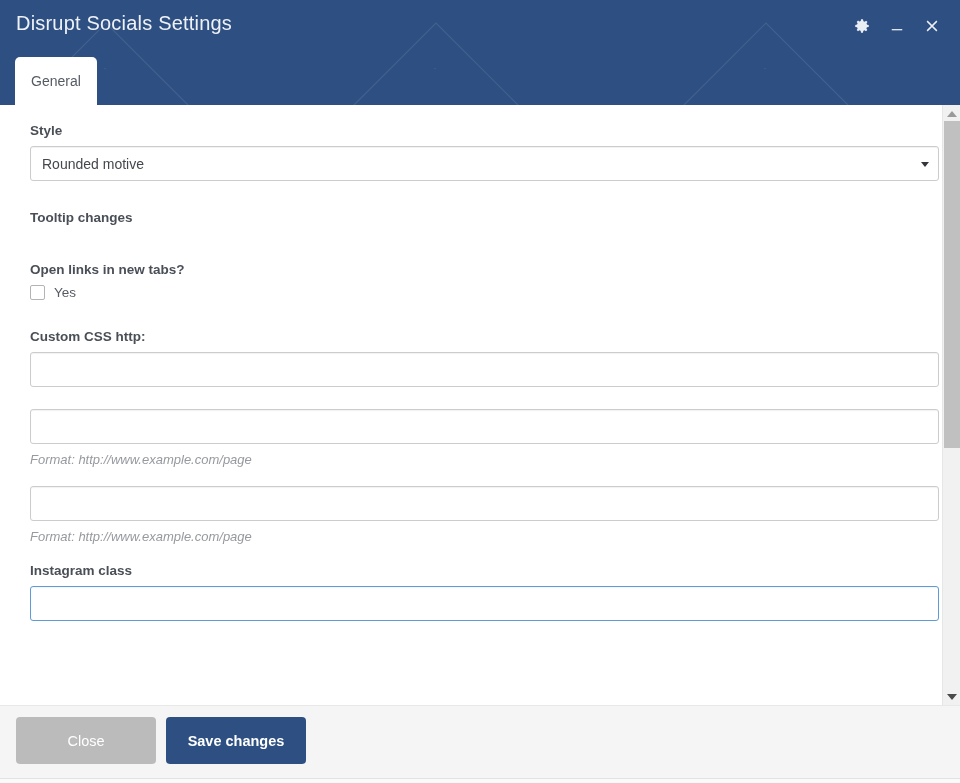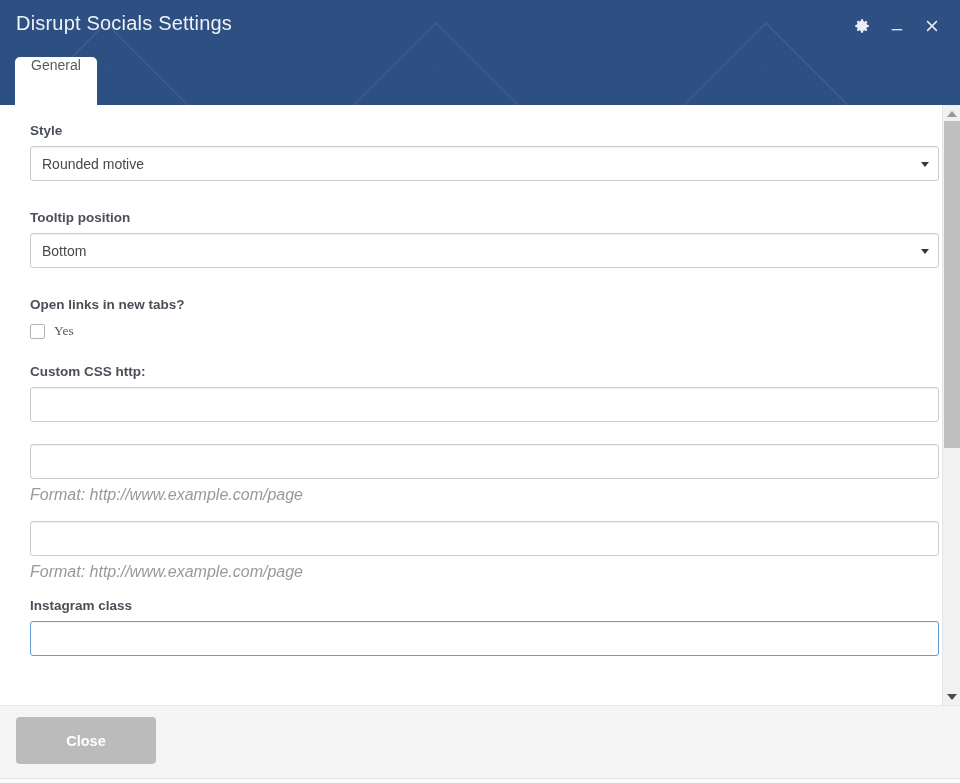--- a/index.html
+++ b/index.html
@@ -68,20 +68,21 @@
     width: 960px;
   }
   .tab {
     position: absolute;
     left: 15px; top: 0;
     height: 48px;
     min-width: 79px;
     background: #ffffff;
     border-radius: 5px 5px 0 0;
     display: flex;
+    align-items: center;
     justify-content: center;
     padding: 0 16px;
     font-size: 14px;
     color: #555b63;
     cursor: pointer;
     white-space: nowrap;
   }
 
   
   .body-area {
@@ -138,43 +139,41 @@
     border: 1px solid #5d9cd4;
     box-shadow: inset 0 1px 1px rgba(0,0,0,0.045);
   }
 
   .spacer-22 { height: 22px; }
   .spacer-29 { height: 29px; }
   .spacer-18 { height: 18px; }
 
   .checkrow {
     display: flex;
-    align-items: center;
     gap: 9px;
     height: 22px;
     margin-top: 2px;
     cursor: pointer;
     width: 60px;
-    font-family: Liberation Serif, serif;
   }
   .checkbox {
     width: 15px; height: 15px;
     border: 1px solid #b4b4b4;
     border-radius: 2px;
     background: #fff;
     flex: 0 0 auto;
   }
   .checklabel {
     font-size: 13.5px;
     color: #565b63;
     line-height: 16px;
   }
 
   .hint {
-    font-size: 16px;
+    font-size: 13px;
     font-style: italic;
     color: #96999e;
     margin: 8px 0 0 0;
     line-height: 16px;
   }
 
   
   .scrollbar {
     position: absolute;
     right: 0; top: 105px;
@@ -236,21 +235,21 @@
     font-size: 14.5px;
     font-weight: bold;
     color: #ffffff;
     cursor: pointer;
     display: flex;
     align-items: center;
     justify-content: center;
     font-family: "Liberation Sans", sans-serif;
     white-space: nowrap;
   }
-  .btn.close { width: 140px; background: #bbbbbb; font-weight: bold; }
+  .btn.close { width: 140px; background: #bbbbbb; font-weight: normal; }
   .btn.save  { width: 140px; background: #2d4f82; }
 
   .bottom-strip {
     position: absolute;
     left: 0; top: 778px;
     width: 960px; height: 5px;
     background: #fafafa;
     border-top: 1px solid #e2e2e2;
   }
 </style>
@@ -304,25 +303,21 @@
         <div class="flabel">Style</div>
         <div class="control select">
           <span>Rounded motive</span>
           <span class="caret"></span>
         </div>
       </div>
 
       <div class="spacer-29"></div>
 
       <div class="field">
-        <div class="flabel">Tooltip position</div>
-        <div class="control select">
-          <span>Bottom</span>
-          <span class="caret"></span>
-        </div>
+        <div class="flabel">Tooltip changes</div>
       </div>
 
       <div class="spacer-29"></div>
 
       <div class="field">
         <div class="flabel">Open links in new tabs?</div>
         <label class="checkrow">
           <span class="checkbox"></span>
           <span class="checklabel">Yes</span>
         </label>
@@ -373,18 +368,19 @@
     </div>
     <div class="sb-thumb"></div>
     <div class="sb-arrow down">
       <span class="tri-down"></span>
     </div>
   </div>
 
   <div class="footer">
     <div class="btnrow">
       <button class="btn close">Close</button>
+      <button class="btn save">Save changes</button>
     </div>
   </div>
 
   <div class="bottom-strip"></div>
 
 </div>
 
 </body></html>

